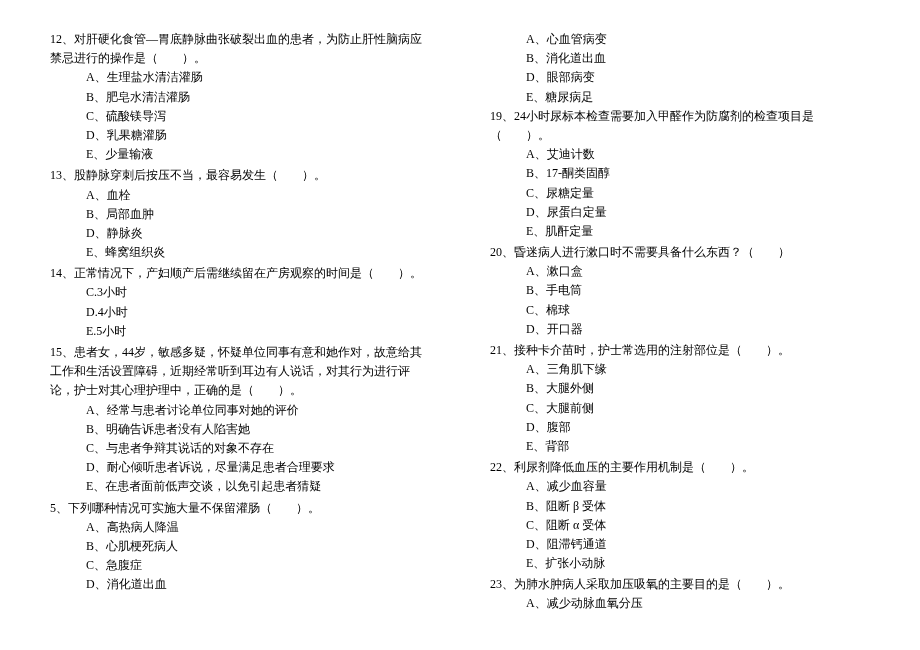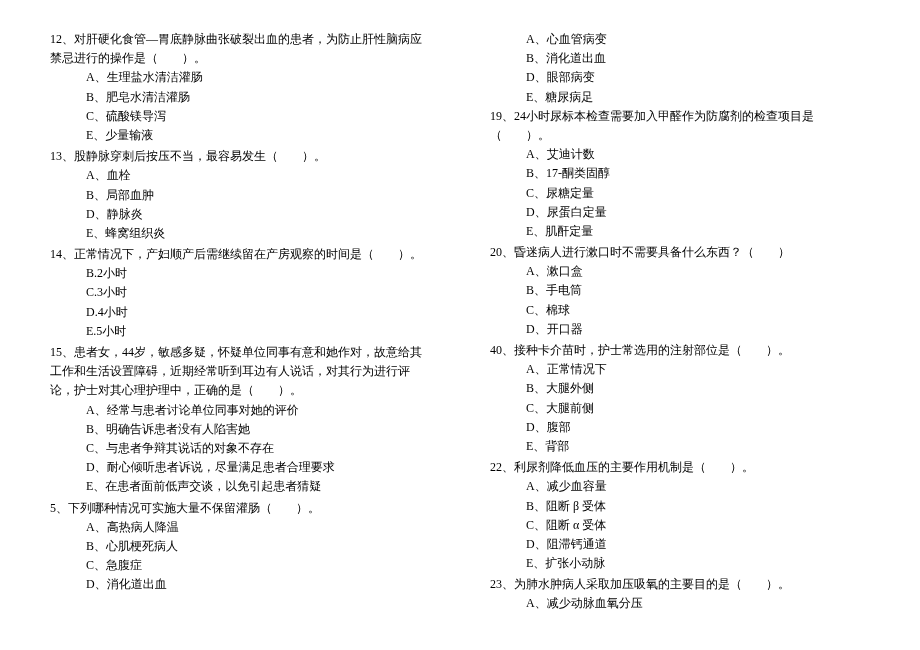--- a/index.html
+++ b/index.html
@@ -34,32 +34,32 @@
 </head>
 <body>
 
 <div class="columns">
   <div class="col" id="left-col">
       <div class="q">
         <div class="q-stem">12、对肝硬化食管—胃底静脉曲张破裂出血的患者，为防止肝性脑病应禁忌进行的操作是（　　）。</div>
         <div class="opt">A、生理盐水清洁灌肠</div>
         <div class="opt">B、肥皂水清洁灌肠</div>
         <div class="opt">C、硫酸镁导泻</div>
+        <div class="opt">D、乳果糖灌肠</div>
         <div class="opt">E、少量输液</div>
       </div>
       <div class="q">
         <div class="q-stem">13、股静脉穿刺后按压不当，最容易发生（　　）。</div>
         <div class="opt">A、血栓</div>
         <div class="opt">B、局部血肿</div>
         <div class="opt">D、静脉炎</div>
         <div class="opt">E、蜂窝组织炎</div>
       </div>
       <div class="q">
         <div class="q-stem">14、正常情况下，产妇顺产后需继续留在产房观察的时间是（　　）。</div>
-        <div class="opt">B.2小时</div>
         <div class="opt">C.3小时</div>
         <div class="opt">D.4小时</div>
         <div class="opt">E.5小时</div>
       </div>
       <div class="q">
         <div class="q-stem">15、患者女，44岁，敏感多疑，怀疑单位同事有意和她作对，故意给其工作和生活设置障碍，近期经常听到耳边有人说话，对其行为进行评论，护士对其心理护理中，正确的是（　　）。</div>
         <div class="opt">A、经常与患者讨论单位同事对她的评价</div>
         <div class="opt">B、明确告诉患者没有人陷害她</div>
         <div class="opt">C、与患者争辩其说话的对象不存在</div>
         <div class="opt">D、耐心倾听患者诉说，尽量满足患者合理要求</div>
@@ -87,22 +87,22 @@
         <div class="opt">E、肌酐定量</div>
       </div>
       <div class="q">
         <div class="q-stem">20、昏迷病人进行漱口时不需要具备什么东西？（　　）</div>
         <div class="opt">A、漱口盒</div>
         <div class="opt">B、手电筒</div>
         <div class="opt">C、棉球</div>
         <div class="opt">D、开口器</div>
       </div>
       <div class="q">
-        <div class="q-stem">40、接种卡介苗时，护士常选用的注射部位是（　　）。</div>
-        <div class="opt">A、正常情况下</div>
+        <div class="q-stem">21、接种卡介苗时，护士常选用的注射部位是（　　）。</div>
+        <div class="opt">A、三角肌下缘</div>
         <div class="opt">B、大腿外侧</div>
         <div class="opt">C、大腿前侧</div>
         <div class="opt">D、腹部</div>
         <div class="opt">E、背部</div>
       </div>
       <div class="q">
         <div class="q-stem">22、利尿剂降低血压的主要作用机制是（　　）。</div>
         <div class="opt">A、减少血容量</div>
         <div class="opt">B、阻断 β 受体</div>
         <div class="opt">C、阻断 α 受体</div>

